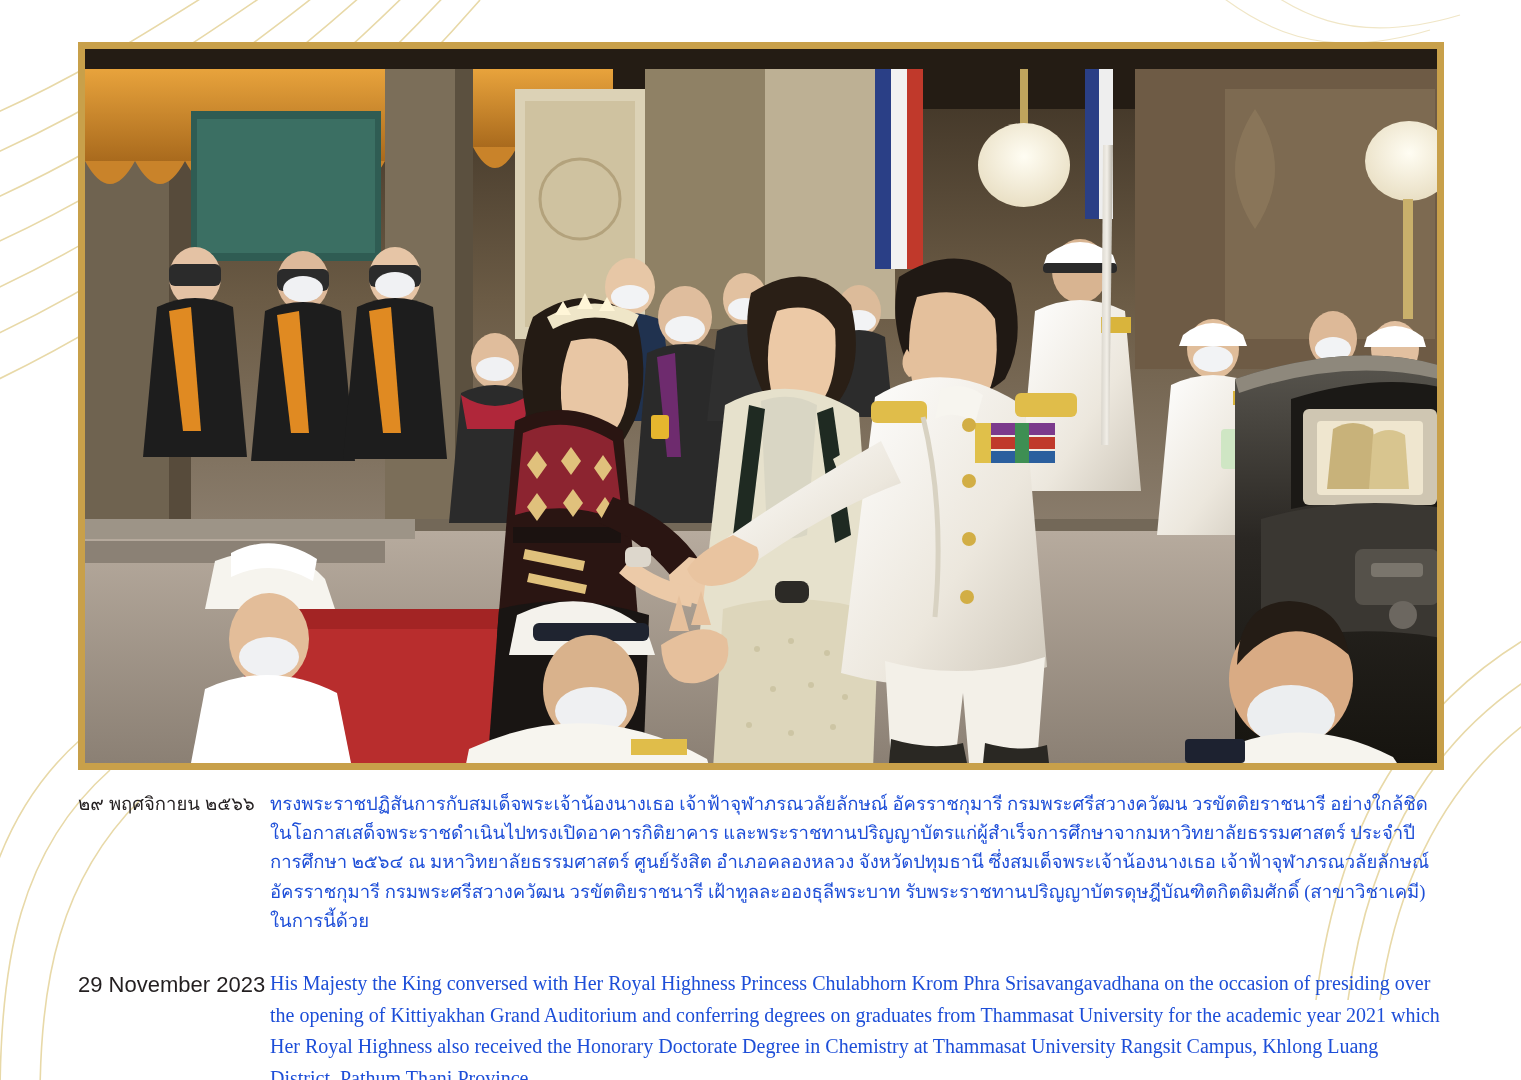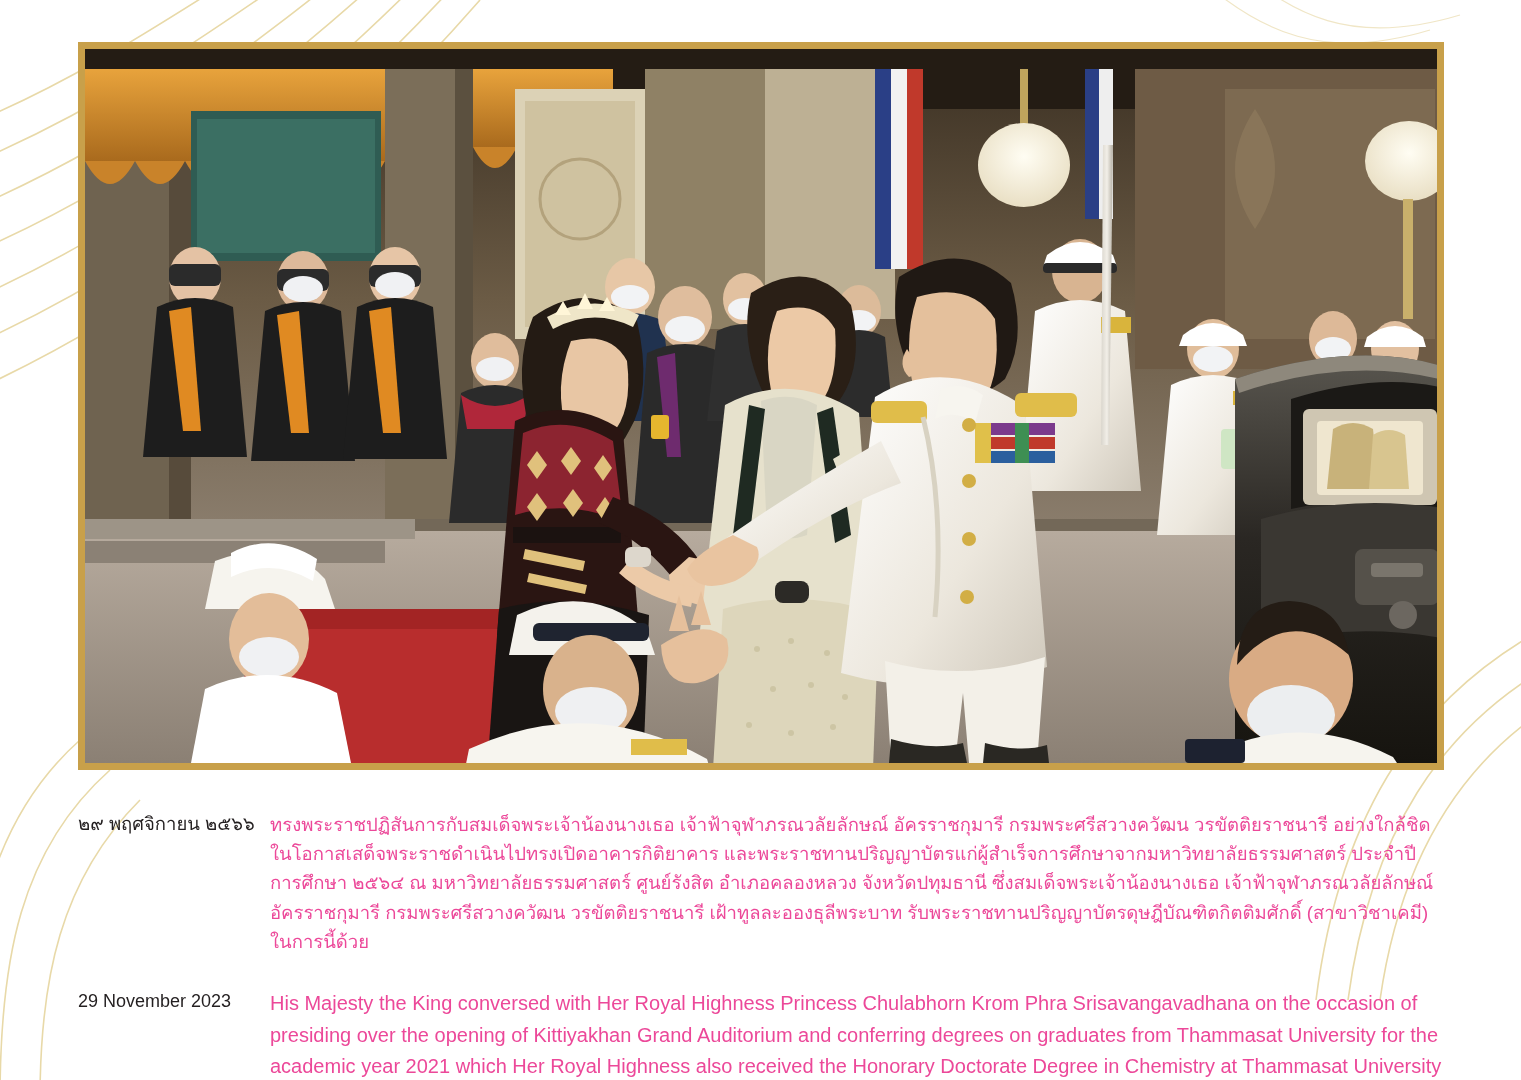--- a/index.html
+++ b/index.html
@@ -52,41 +52,41 @@
   
   .caption-wrap {
     position: absolute;
     left: 78px;
     top: 790px;
     width: 1366px;
   }
   .caption-row {
     display: flex;
     align-items: flex-start;
-    margin-top: 20px;
   }
   .caption-row + .caption-row {
     margin-top: 32px;
   }
   .cap-date {
     width: 192px;
     flex: 0 0 192px;
     color: #231f20;
     line-height: 1.55;
   }
   .cap-date.thai {
     font-size: 18.5px;
   }
   .cap-date.eng {
-    font-size: 18px;
+    font-size: 22px;
   }
   .cap-text {
     flex: 1 1 auto;
-    color: #ec4899;
+    color: #1d4ed8;
     line-height: 1.58;
+    font-family: Liberation Serif, serif;
   }
   .cap-text.thai {
     font-size: 18.5px;
   }
   .cap-text.eng {
     font-size: 20px;
   }
 </style>
 </head>
 <body>

